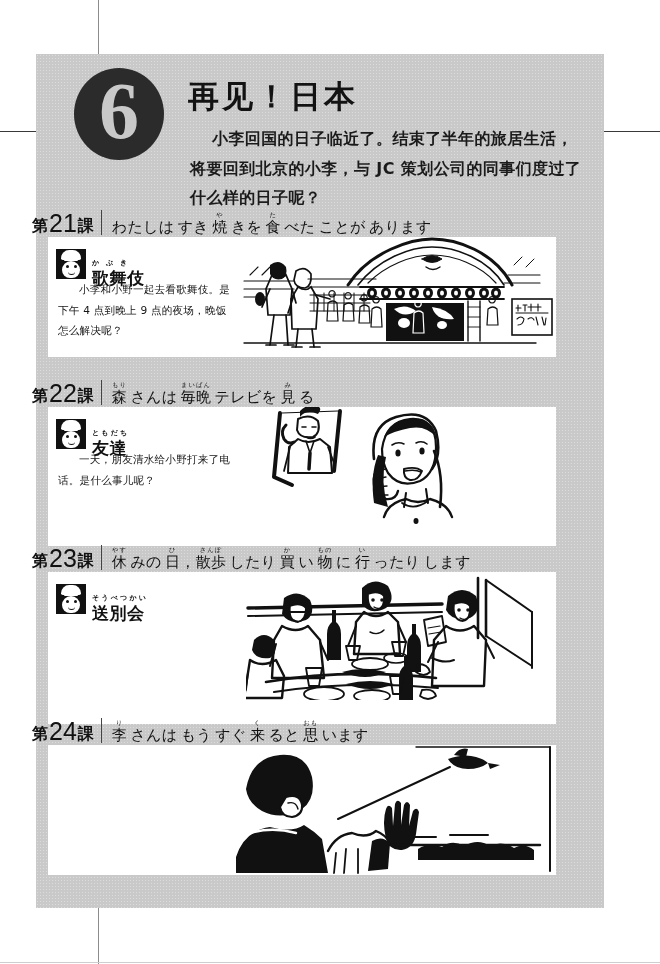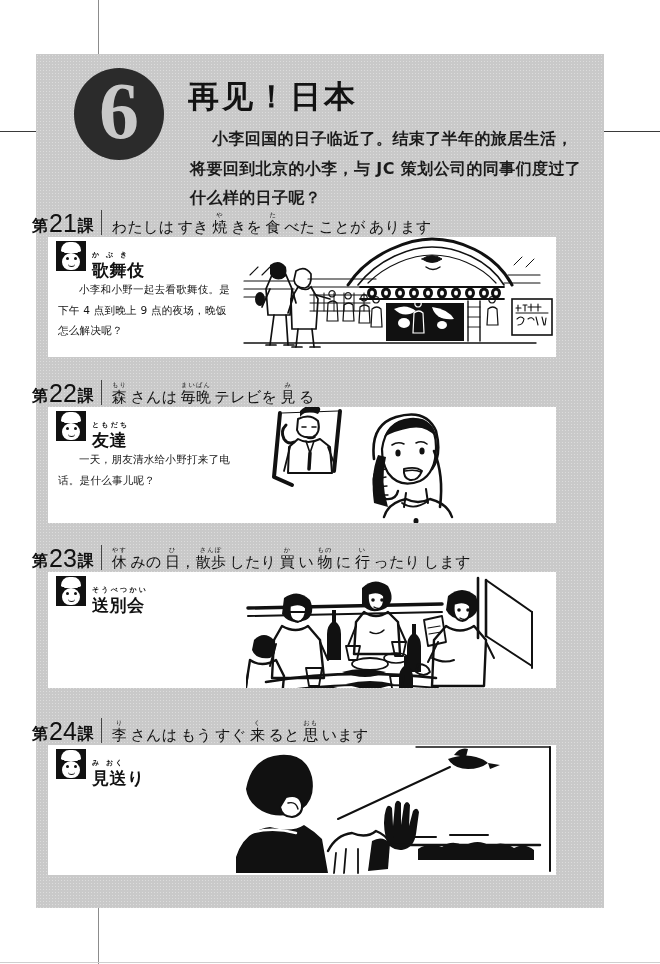--- a/index.html
+++ b/index.html
@@ -155,21 +155,21 @@
     top: 32px;
     width: 508px;
     background: #ffffff;
     box-sizing: border-box;
     overflow: hidden;
   }
 
   .card-head {
     position: absolute;
     left: 8px;
-    top: 4px;
+    top: 12px;
     display: flex;
     align-items: flex-start;
   }
   .chef-icon {
     width: 30px;
     height: 30px;
     flex: 0 0 30px;
     position: relative;
     background: #111;
     margin-right: 6px;
@@ -253,22 +253,22 @@
 
   svg { display: block; }
 
   
   .lesson-21 { top: 205px; }
   .lesson-22 { top: 375px; }
   .lesson-23 { top: 540px; }
   .lesson-24 { top: 713px; }
 
   .lesson-21 .lesson-card { height: 120px; }
-  .lesson-22 .lesson-card { height: 116px; }
-  .lesson-23 .lesson-card { height: 116px; padding-left: 9px; }
+  .lesson-22 .lesson-card { height: 139px; }
+  .lesson-23 .lesson-card { height: 152px; padding-left: 9px; }
   .lesson-24 .lesson-card { height: 130px; }
 </style>
 </head>
 <body>
 
 <div class="crop-line crop-v-top"></div>
 <div class="crop-line crop-v-bot"></div>
 <div class="crop-line crop-h-left"></div>
 <div class="crop-line crop-h-right"></div>
 <div class="crop-line crop-h-bottom"></div>
@@ -680,33 +680,20 @@
         </span><span> </span><span class="ruby-word">
           <span class="rt">おも</span>
           <span class="rb">思</span>
         </span><span> </span><span class="ruby-word">
           <span class="rt"></span>
           <span class="rb">います</span>
         </span></div>
   </div>
 
   <div class="lesson-card">
-    <div class="card-head">
-      <div class="chef-icon">
-        <div class="hat"></div>
-          <div class="face"></div>
-        <div class="eye l"></div>
-          <div class="eye r"></div>
-          <div class="mouth"></div>
-      </div>
-      <div class="card-title">
-        <span class="rt">み おく</span>
-        <span class="rb">見送り</span>
-      </div>
-    </div>
 
     <div class="card-art" style="width:320px;">
       <svg viewBox="0 0 320 130" width="320" height="130">
         <g stroke="#111" fill="none" stroke-width="2" stroke-linecap="round" stroke-linejoin="round">
 
           <path d="M212 14 q16 -6 28 -2 q8 2 12 6 q-8 6 -20 6 q-14 0 -20 -10 Z" fill="#111" stroke="none"></path>
           <path d="M218 10 q6 -8 14 -6 l-2 8 Z" fill="#111" stroke="none"></path>
           <path d="M252 18 l12 2 -10 4 Z" fill="#111" stroke="none"></path>
 
           <path d="M102 74 L214 22" stroke-width="2"></path>

